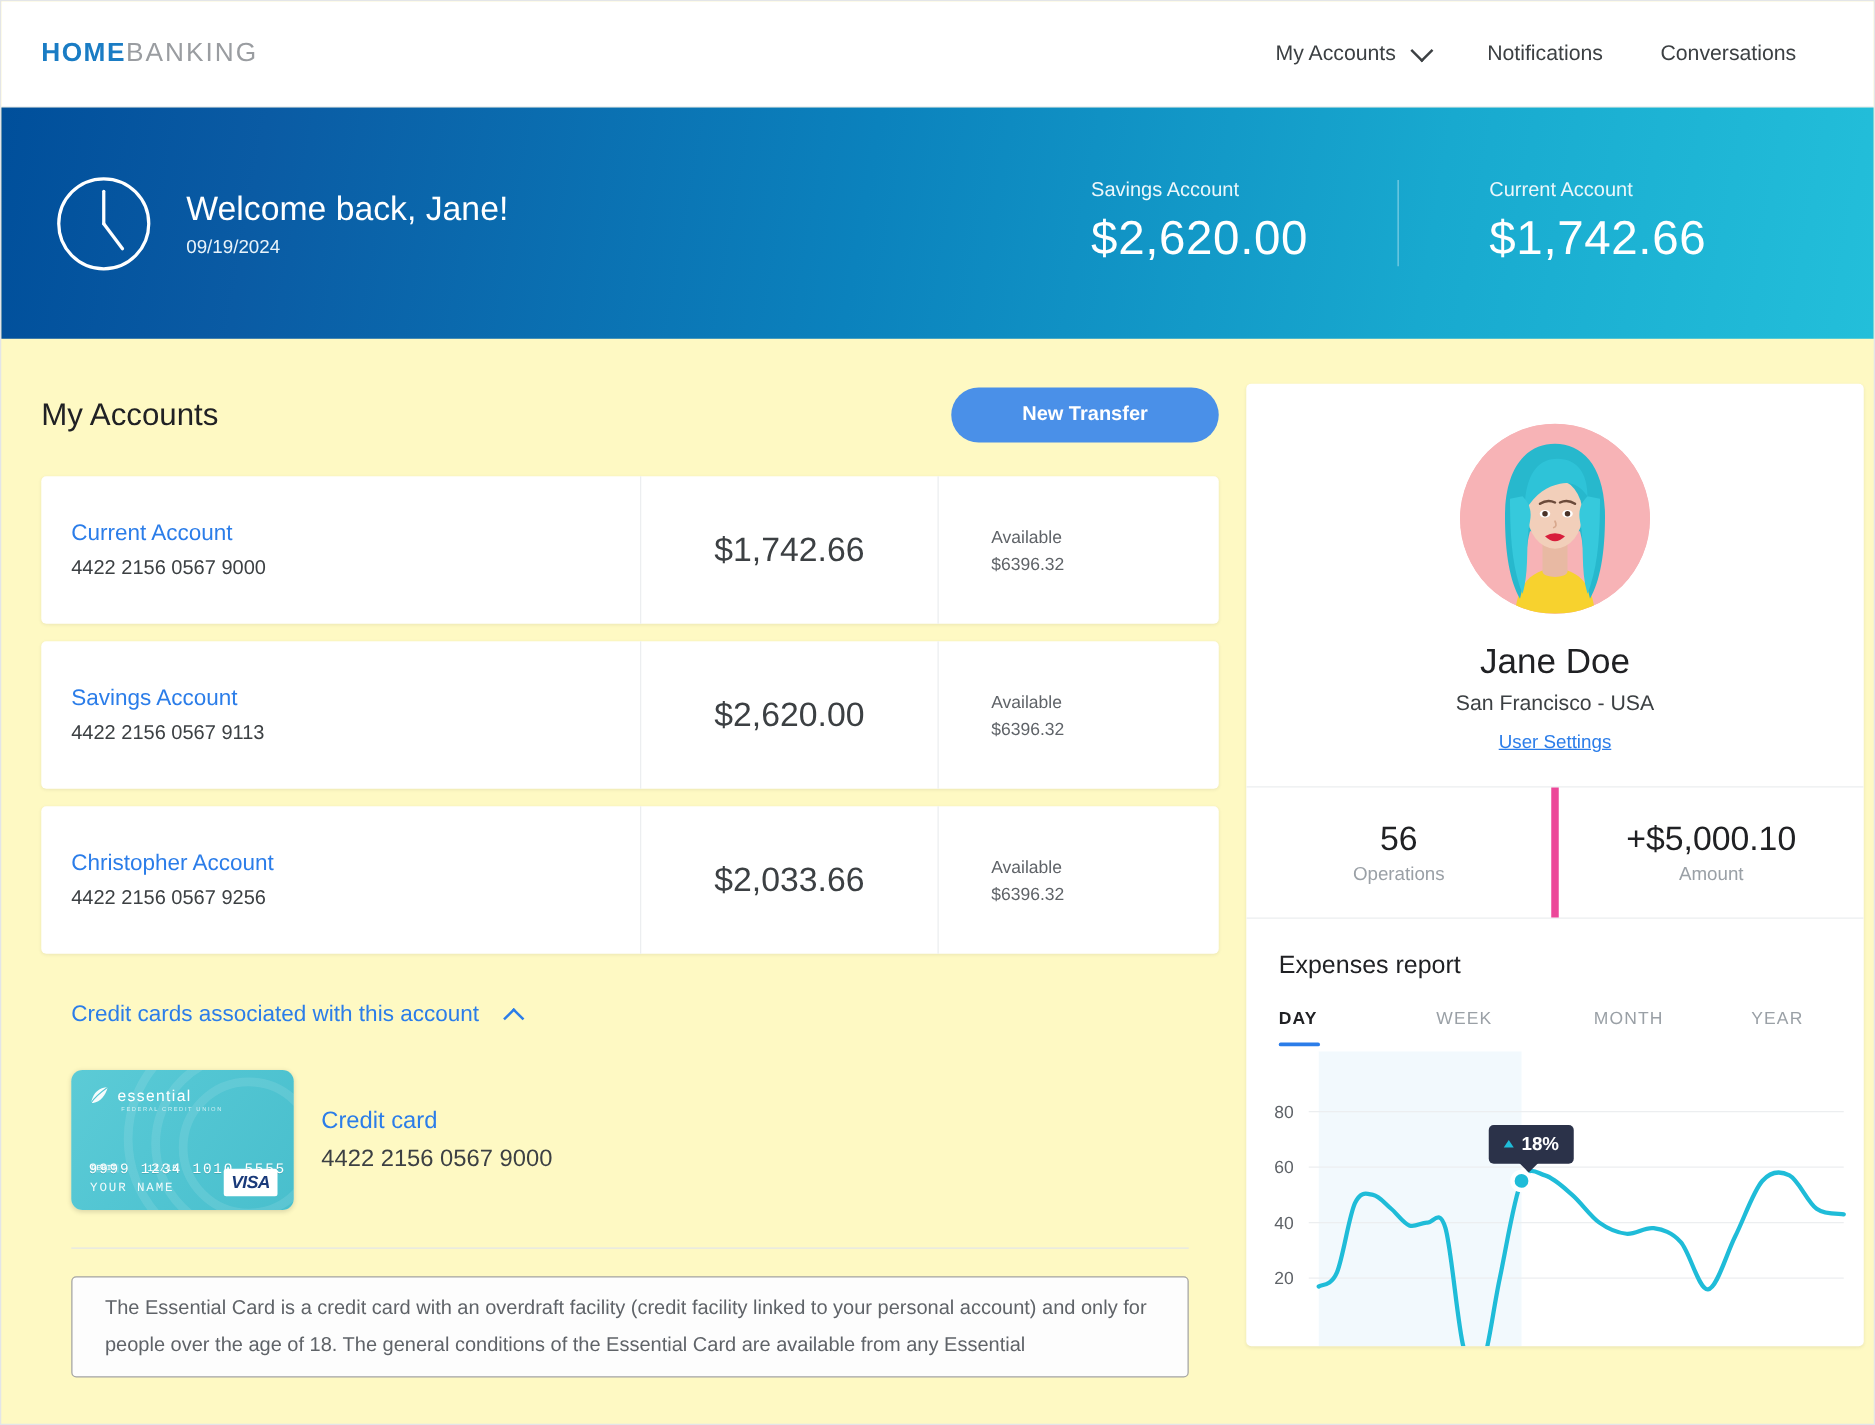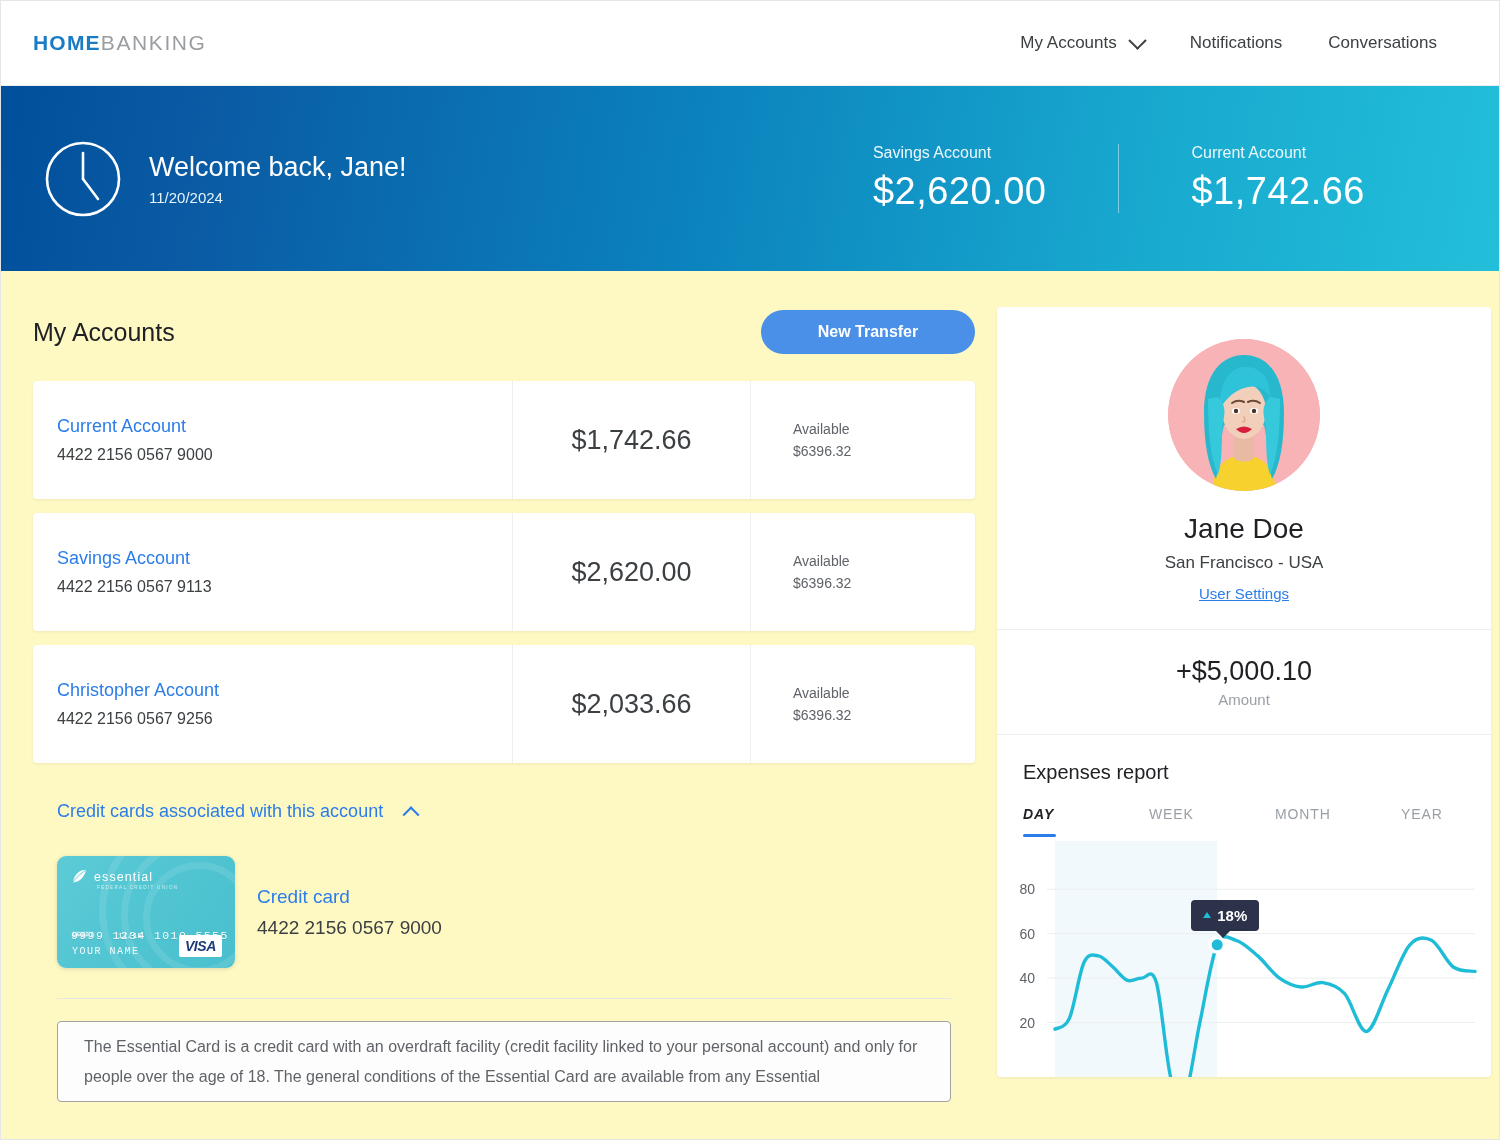--- a/index.html
+++ b/index.html
@@ -255,32 +255,32 @@
   .stats {
     display: flex;
     border-top: 1px solid #eceef0;
     border-bottom: 1px solid #eceef0;
   }
   .stat {
     flex: 1;
     padding: 26px 0 26px 0;
     text-align: center;
   }
-  .stat + .stat { border-left: 3px solid #ec4899; }
+  .stat + .stat { border-left: 6px solid #ec4899; }
   .stat-value { font-size: 27px; color: #202124; font-weight: 400; margin-bottom: 4px; }
   .stat-label { font-size: 15px; color: #9aa0a6; }
 
   .report { padding: 26px 0 0 0; }
   .report-title { font-size: 20px; color: #202124; padding: 0 26px; margin-bottom: 22px; }
   .tabs { display: flex; padding: 0 26px; }
   .tab {
     font-size: 14px; letter-spacing: .9px; color: #9aa0a6;
     padding-bottom: 12px; width: 126px; cursor: pointer;
   }
-  .tab.active { color: #202124; font-weight: bold; font-style: italic; }
+  .tab.active { color: #202124; font-weight: bold; }
   .tab-underline { height: 3px; background: #2b7de9; width: 33px; border-radius: 2px; }
   .tab-underline.hidden { background: transparent; }
   .chartwrap { position: relative; height: 236px; margin-top: 4px; }
   .chartwrap svg { display: block; }
   .tooltip {
     position: absolute;
     left: 180px; top: 58px;
     background: #2b3249;
     color: #ffffff;
     border-radius: 4px;
@@ -330,21 +330,21 @@
 
   <div class="hero">
     <div class="hero-left">
       <svg class="clock" viewBox="0 0 80 80">
         <circle cx="40" cy="40" r="36" fill="none" stroke="#ffffff" stroke-width="2.6"></circle>
         <line x1="40" y1="40" x2="40" y2="14" stroke="#ffffff" stroke-width="2.6" stroke-linecap="round"></line>
         <line x1="40" y1="40" x2="55" y2="60" stroke="#ffffff" stroke-width="2.6" stroke-linecap="round"></line>
       </svg>
       <div>
         <div class="welcome-title">Welcome back, Jane!</div>
-        <div class="welcome-date">11/20/2024</div>
+        <div class="welcome-date">09/19/2024</div>
       </div>
     </div>
     <div class="hero-right">
       <div class="acct-sum">
         <div class="acct-sum-label">Savings Account</div>
         <div class="acct-sum-value">$2,620.00</div>
       </div>
       <div class="acct-sum divided">
         <div class="acct-sum-label">Current Account</div>
         <div class="acct-sum-value">$1,742.66</div>
@@ -476,20 +476,24 @@
                 <path d="M68 90 q8 -5 16 0 q-8 8 -16 0 Z" fill="#d81e3c"></path>
               </g>
             </svg>
           </div>
           <div class="profile-name">Jane Doe</div>
           <div class="profile-loc">San Francisco - USA</div>
           <a class="profile-link" href="#">User Settings</a>
         </div>
 
         <div class="stats">
+          <div class="stat">
+            <div class="stat-value">56</div>
+            <div class="stat-label">Operations</div>
+          </div>
           <div class="stat">
             <div class="stat-value">+$5,000.10</div>
             <div class="stat-label">Amount</div>
           </div>
         </div>
 
         <div class="report">
           <div class="report-title">Expenses report</div>
           <div class="tabs">
             <div>

